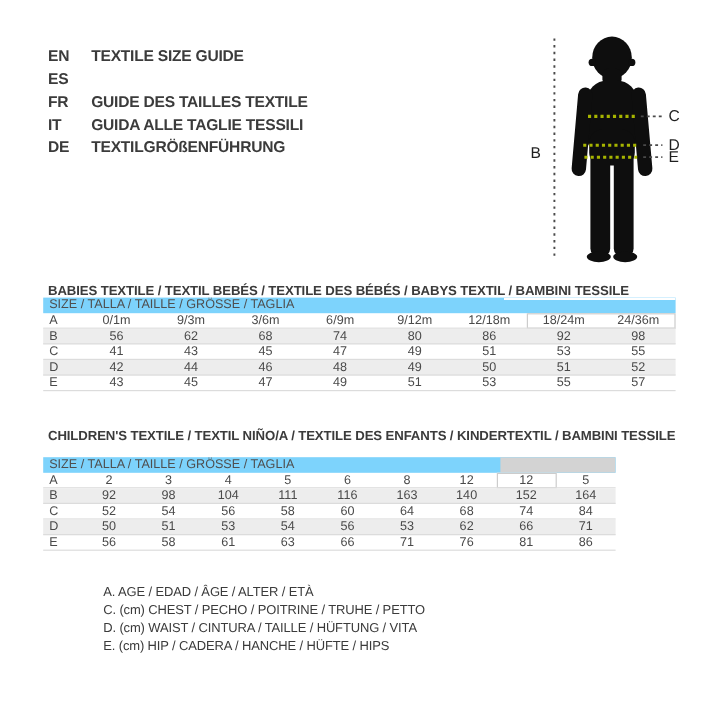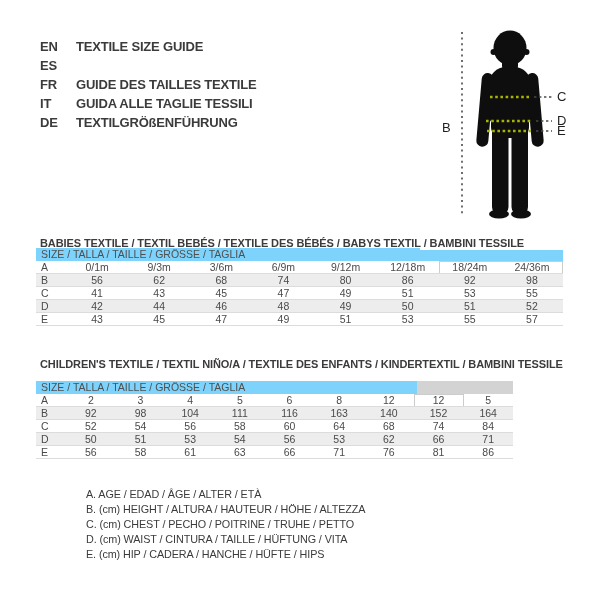--- a/index.html
+++ b/index.html
@@ -242,19 +242,18 @@
           <div class="cell">71</div>
           <div class="cell">76</div>
           <div class="cell">81</div>
           <div class="cell">86</div>
         </div>
       </div>
   </div>
 
   <div class="legend">
       <div class="legend-row">A. AGE / EDAD / ÂGE / ALTER / ETÀ</div>
-      <div class="legend-row">B. (cm) HEIGHT / ALTURA / HAUTEUR / HÖHE / ALTEZZA</div>
       <div class="legend-row">C. (cm) CHEST / PECHO / POITRINE / TRUHE / PETTO</div>
       <div class="legend-row">D. (cm) WAIST / CINTURA / TAILLE / HÜFTUNG / VITA</div>
       <div class="legend-row">E. (cm) HIP / CADERA / HANCHE / HÜFTE / HIPS</div>
     </div>
 
 </div>
 
 </body></html>

